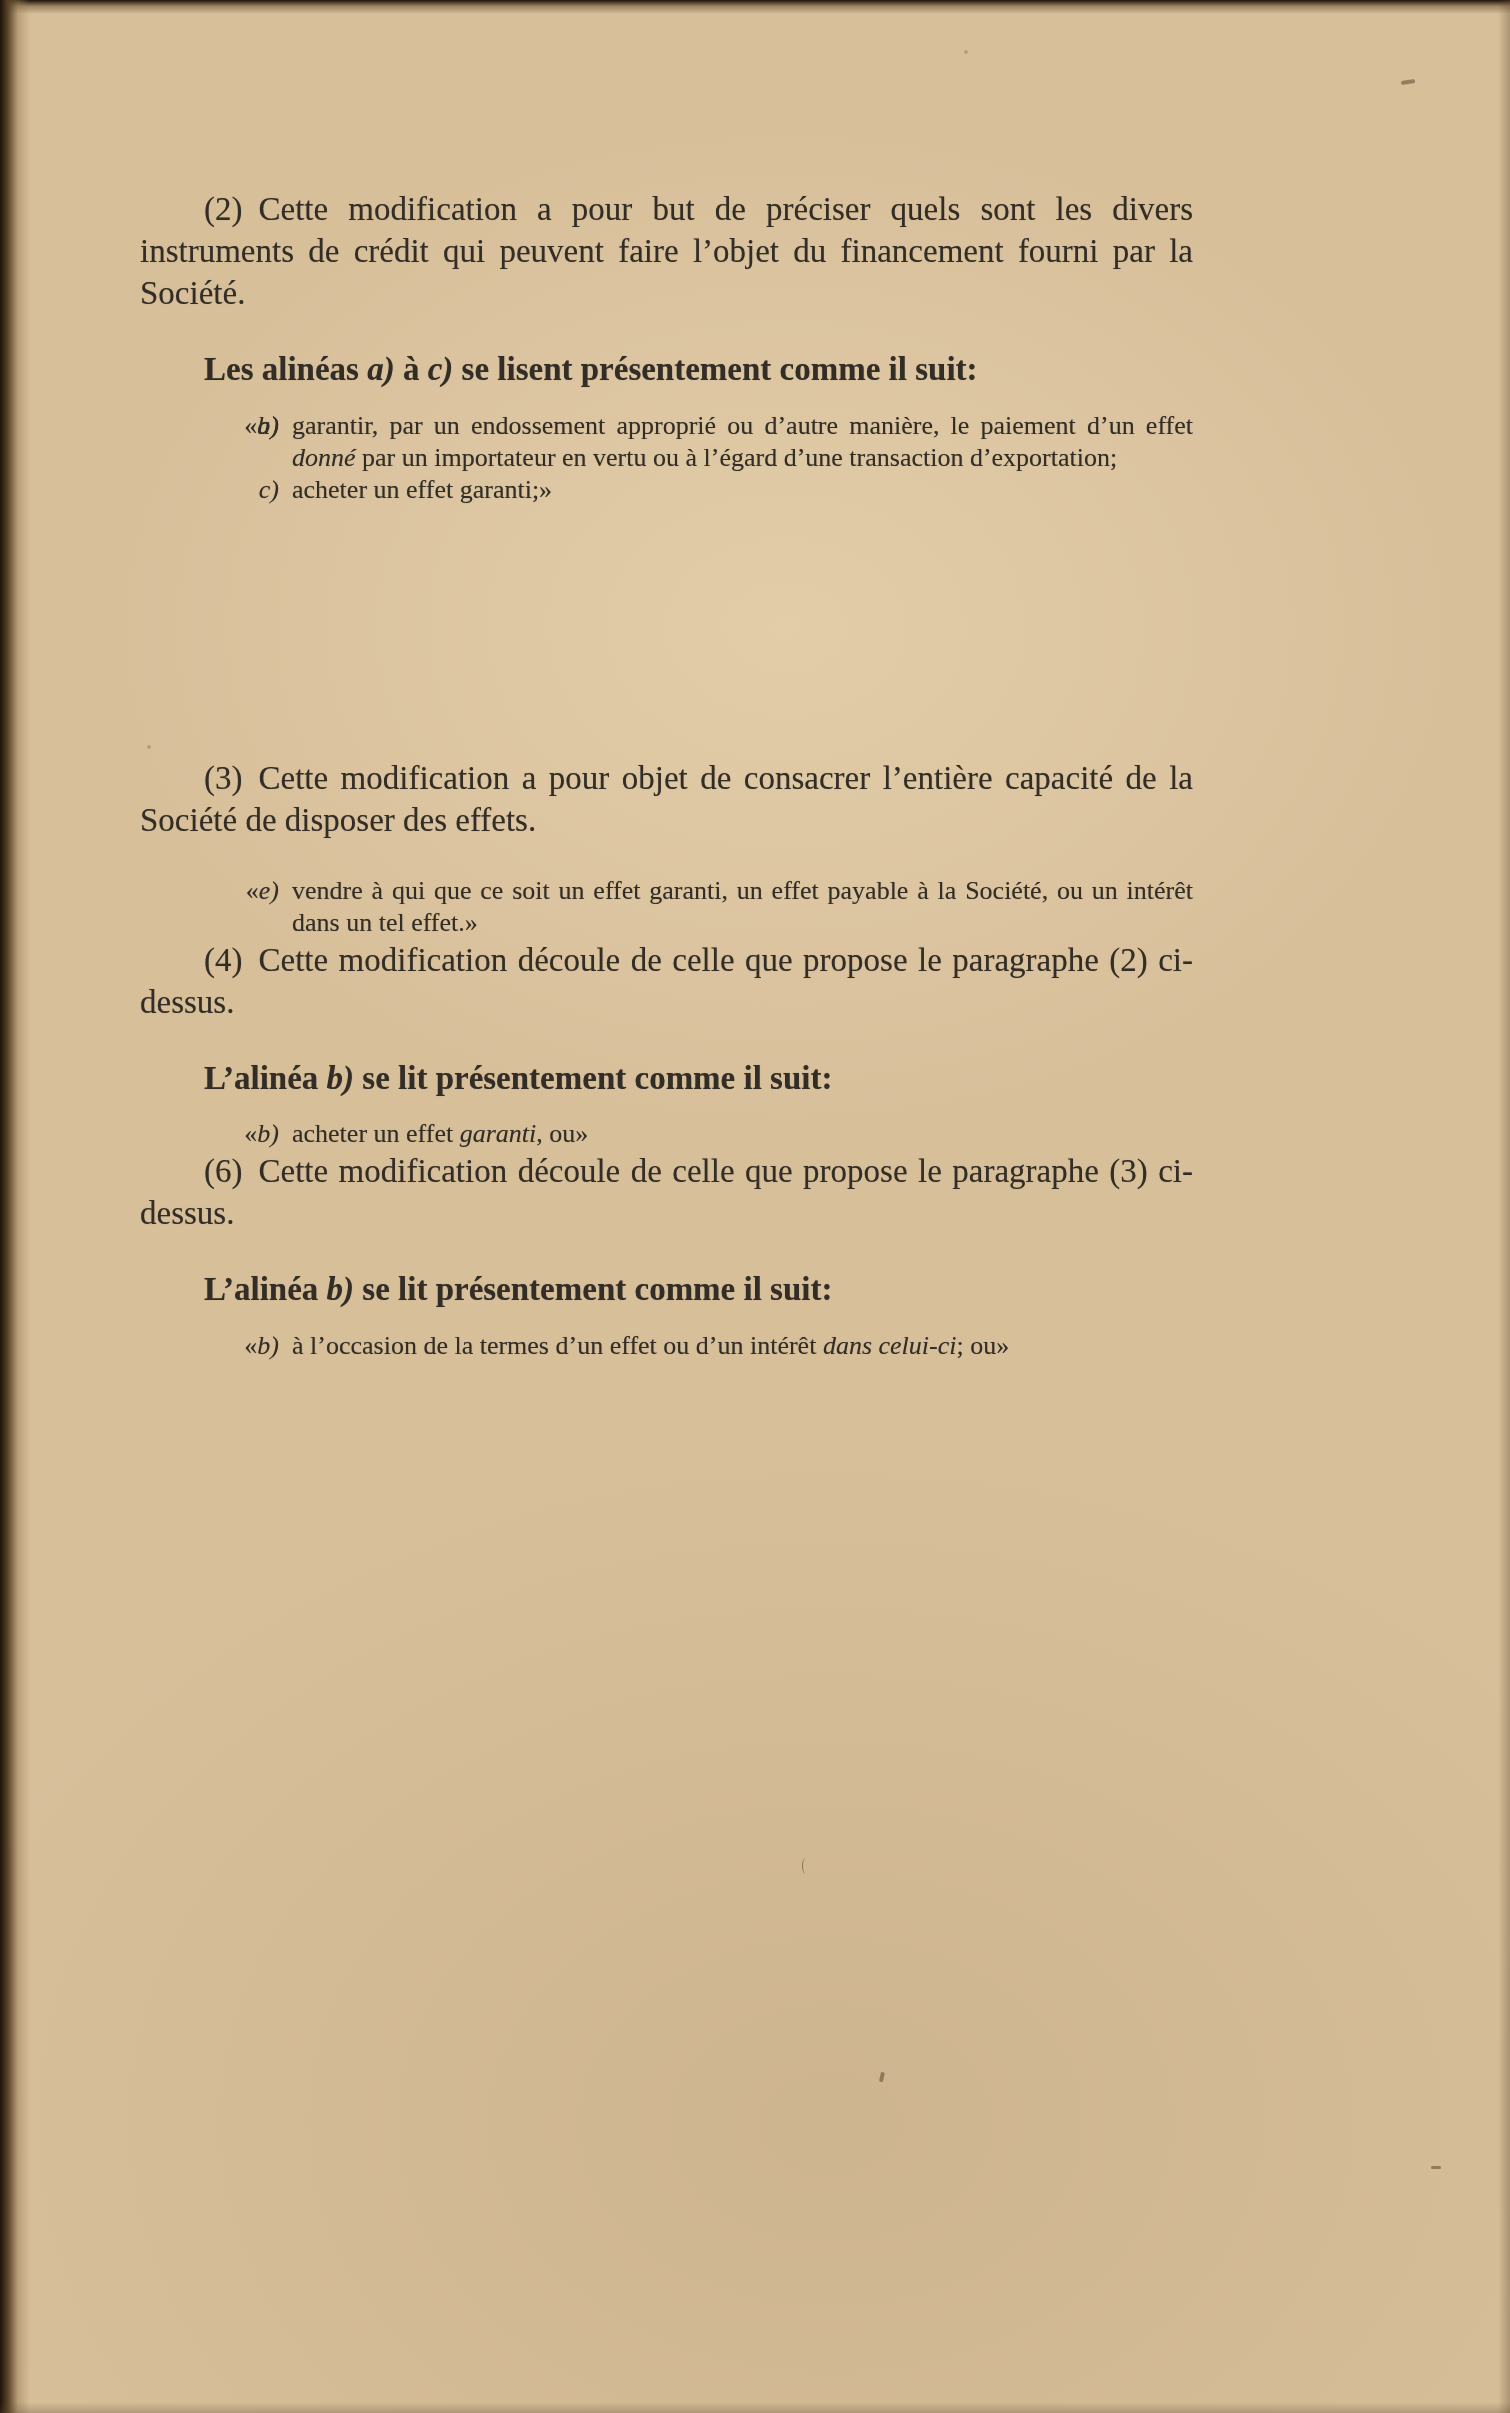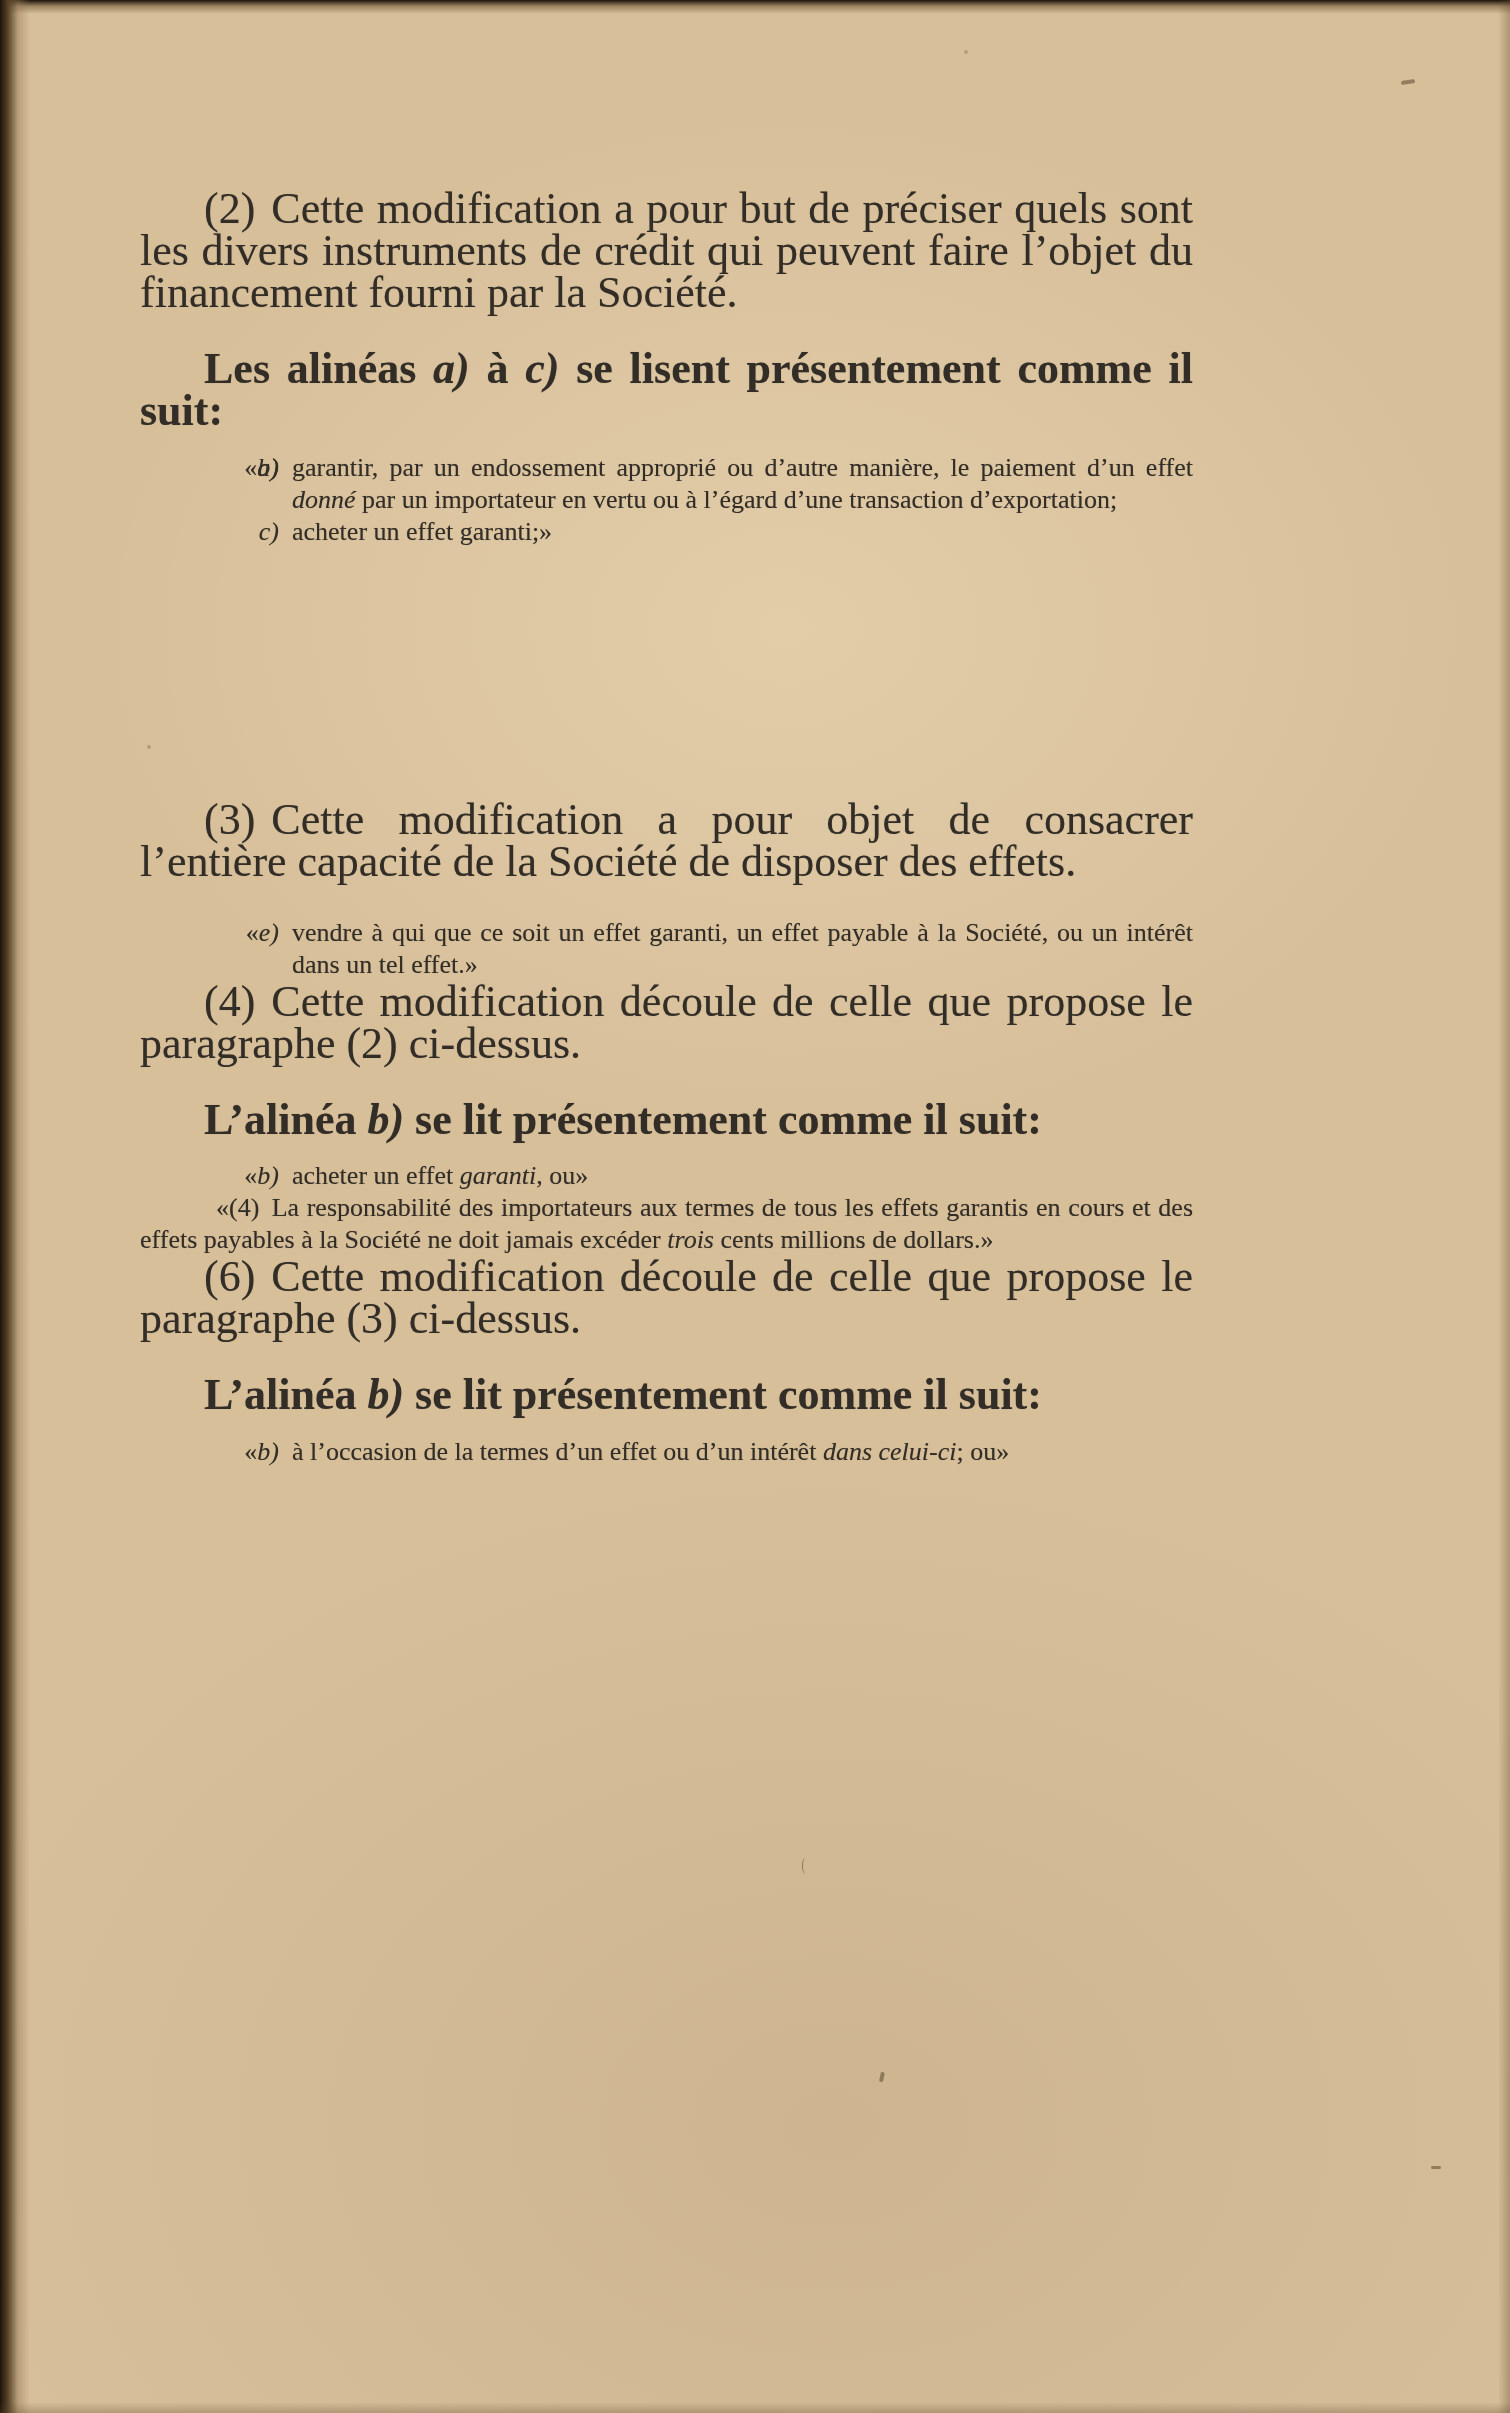--- a/index.html
+++ b/index.html
@@ -23,21 +23,21 @@
   .edge-right{position:absolute;right:0;top:0;bottom:0;width:12.4px;
     background:linear-gradient(270deg,rgba(92,70,42,0.35),rgba(215,191,154,0));}
   .edge-bottom{position:absolute;left:0;bottom:0;right:0;height:10.6px;
     background:linear-gradient(0deg,rgba(92,70,42,0.30),rgba(215,191,154,0));}
 
   .text-block{
     position:absolute;left:140px;top:188px;width:1053px;
     color:#322d26;
     text-shadow:0 0 0.9px rgba(50,45,38,0.35);
   }
-  .para,.leadin{font-size:44px;line-height:42px;text-align:justify;text-indent:64px;margin:0;}
+  .para,.leadin{font-size:33px;line-height:42px;text-align:justify;text-indent:64px;margin:0;}
   .pnum{padding-right:16px;}
   .it{font-style:italic;}
   .after-std{margin-bottom:34px;}
   .after-lead{margin-bottom:19.5px;font-weight:bold;}
   .after-huge{margin-bottom:251px;}
 
   .quote{position:relative;font-size:26px;line-height:32px;text-align:justify;padding-left:152px;margin:0;}
   .quote .marker{position:absolute;left:51px;top:0;width:88px;text-align:right;white-space:nowrap;}
   .quote-wide{font-size:26px;line-height:32px;text-align:justify;text-indent:76px;margin:0;}
   .markerw{padding-right:12.4px;}
@@ -79,21 +79,20 @@
 
     <div class="quote after-std"><span class="marker"><span>«</span><span class="it">e)</span></span><span><span>vendre à qui que ce soit un effet garanti, un effet payable à la Société, ou un intérêt dans un tel effet.»</span></span></div>
 
     <p class="para after-std"><span class="pnum">(4)</span><span>Cette modification découle de celle que propose le paragraphe (2) ci-dessus.</span></p>
 
     <p class="leadin after-lead"><span>L’alinéa </span><span class="it">b)</span><span> se lit présentement comme il suit:</span></p>
 
     <div class="quote after-std"><span class="marker"><span>«</span><span class="it">b)</span></span><span><span>acheter un effet </span><span class="it">garanti</span><span>, ou»</span></span></div>
 
 
-    <p class="quote-wide after-std"><span class="markerw">«(4)</span><span>La responsabilité des importateurs aux termes de tous les effets garantis en cours et des effets payables à la Société ne doit jamais excéder </span><span class="it">trois</span><span> cents millions de dollars.»</span></p>
 
     <p class="para after-std"><span class="pnum">(6)</span><span>Cette modification découle de celle que propose le paragraphe (3) ci-dessus.</span></p>
 
     <p class="leadin after-lead"><span>L’alinéa </span><span class="it">b)</span><span> se lit présentement comme il suit:</span></p>
 
     <div class="quote"><span class="marker"><span>«</span><span class="it">b)</span></span><span><span>à l’occasion de la termes d’un effet ou d’un intérêt </span><span class="it">dans celui-ci</span><span>; ou»</span></span></div>
 
   </main>
 </div>
 

